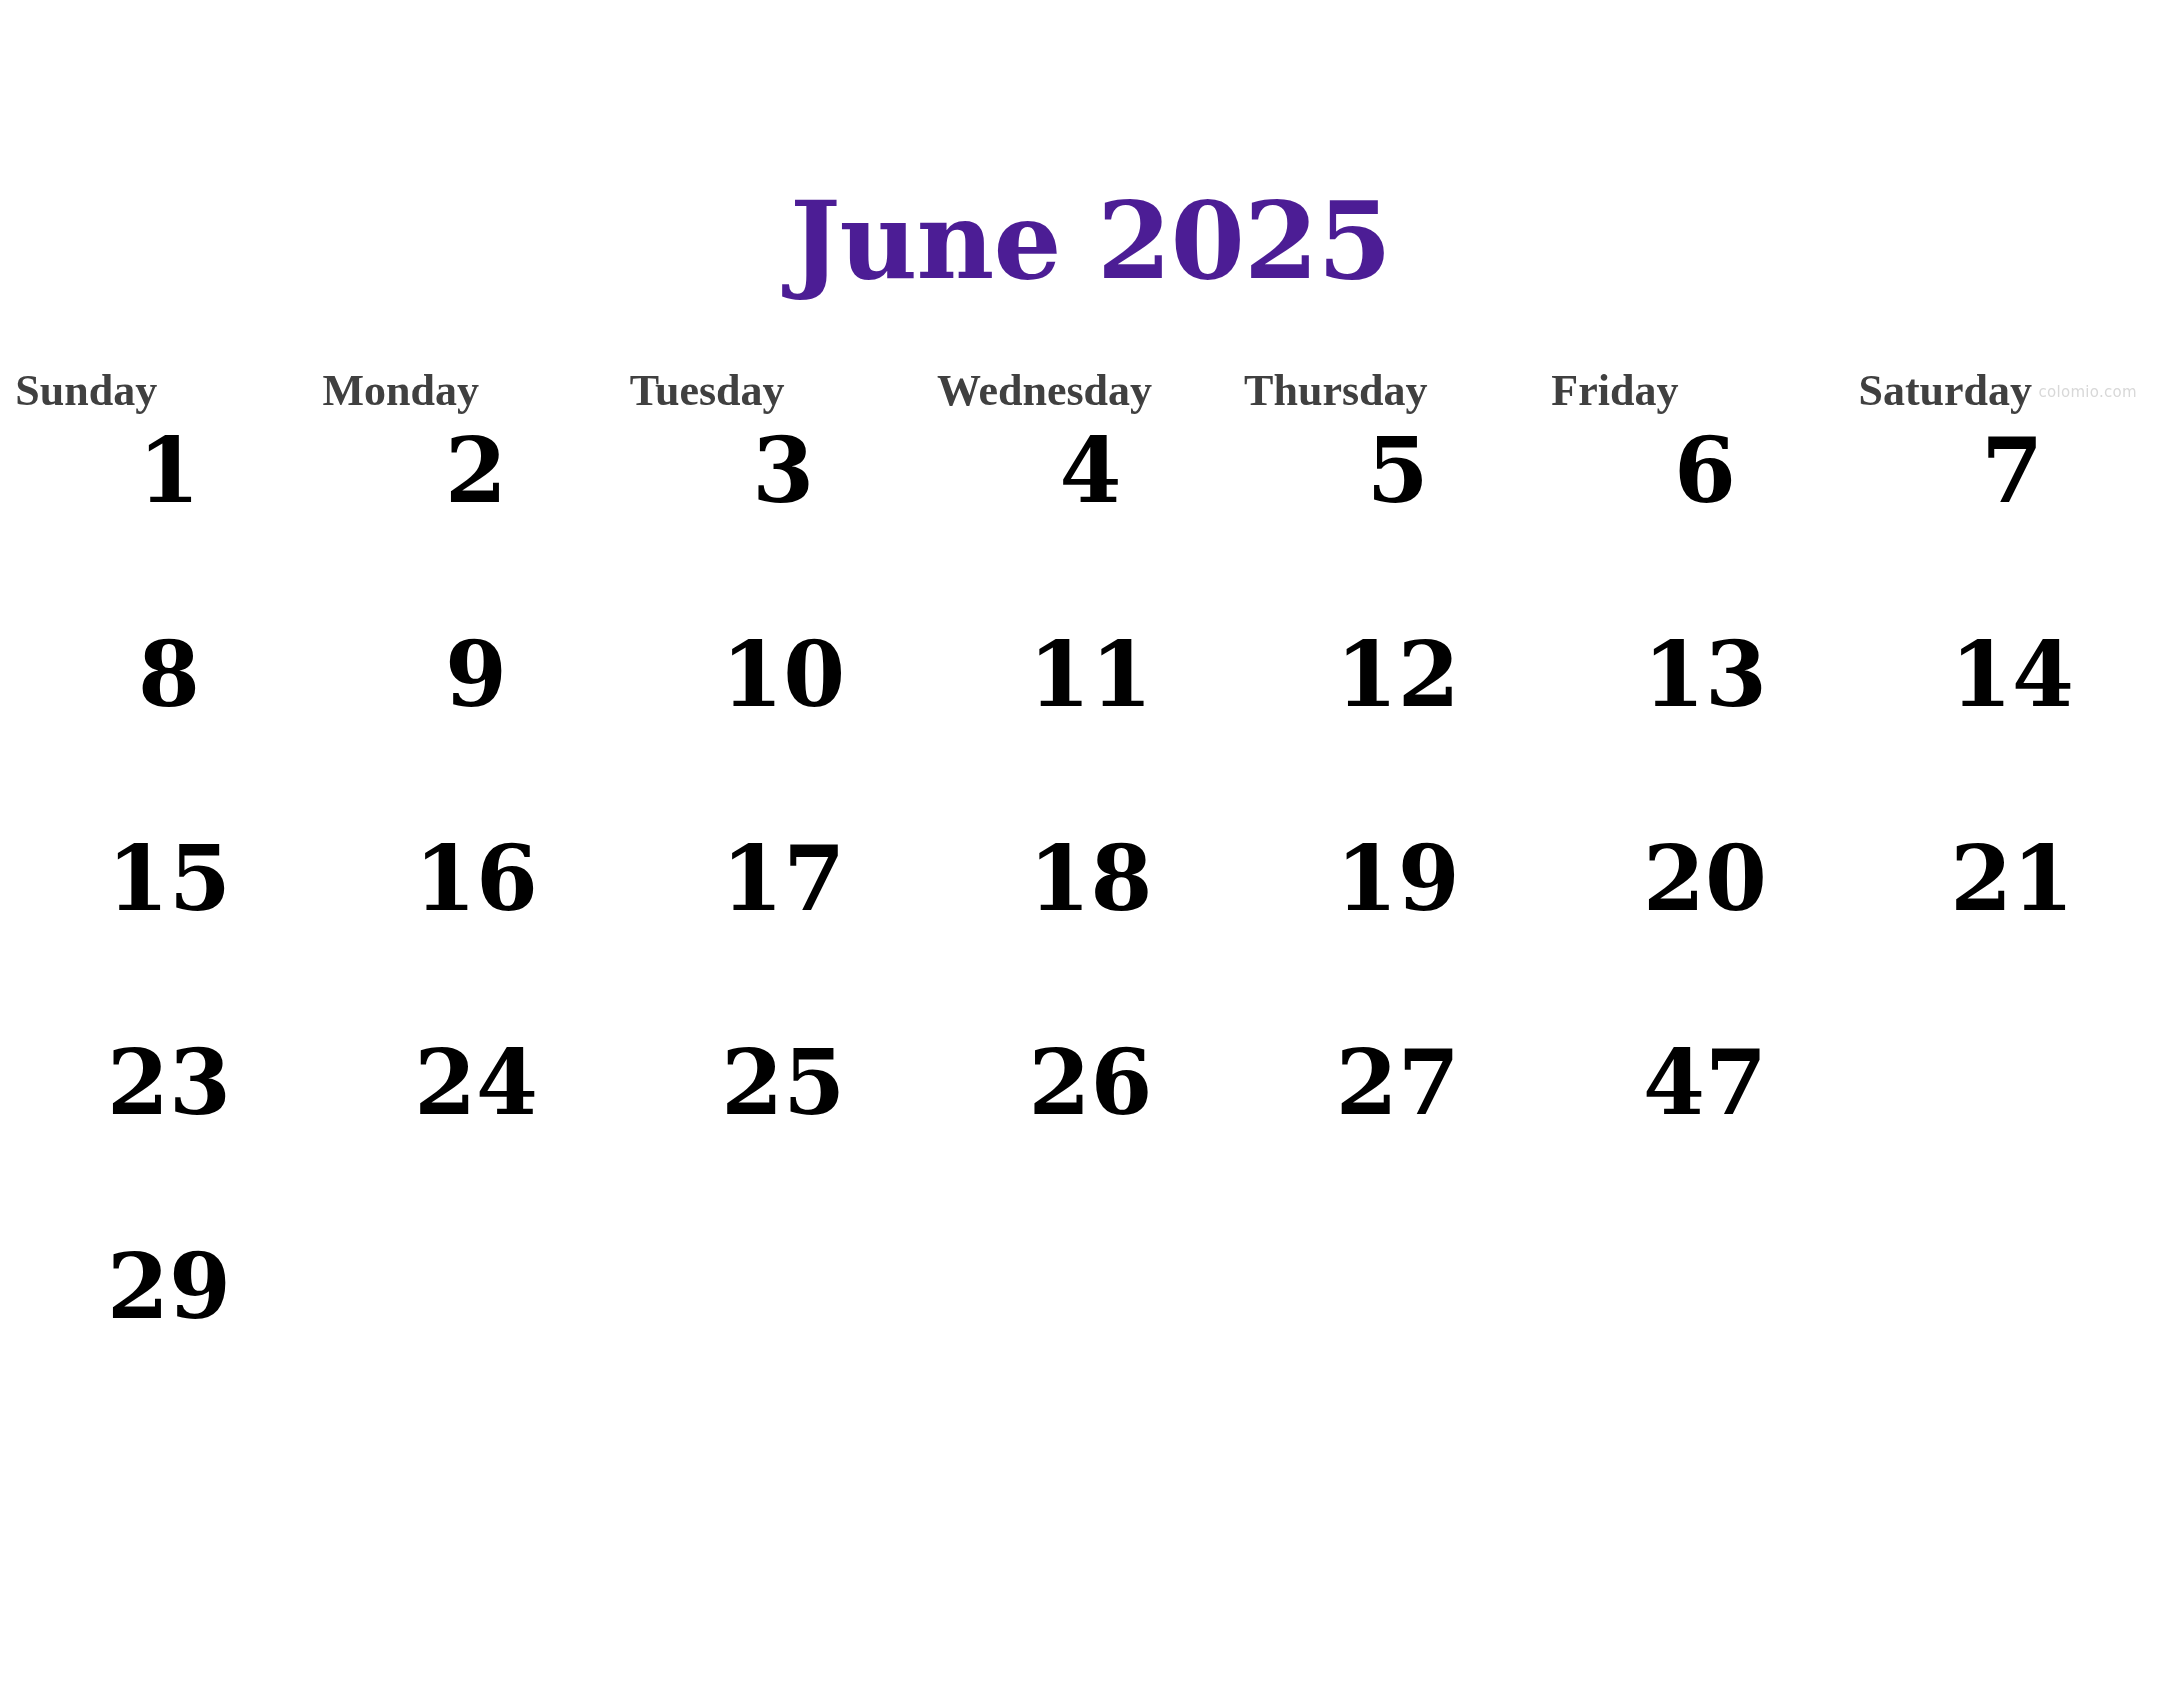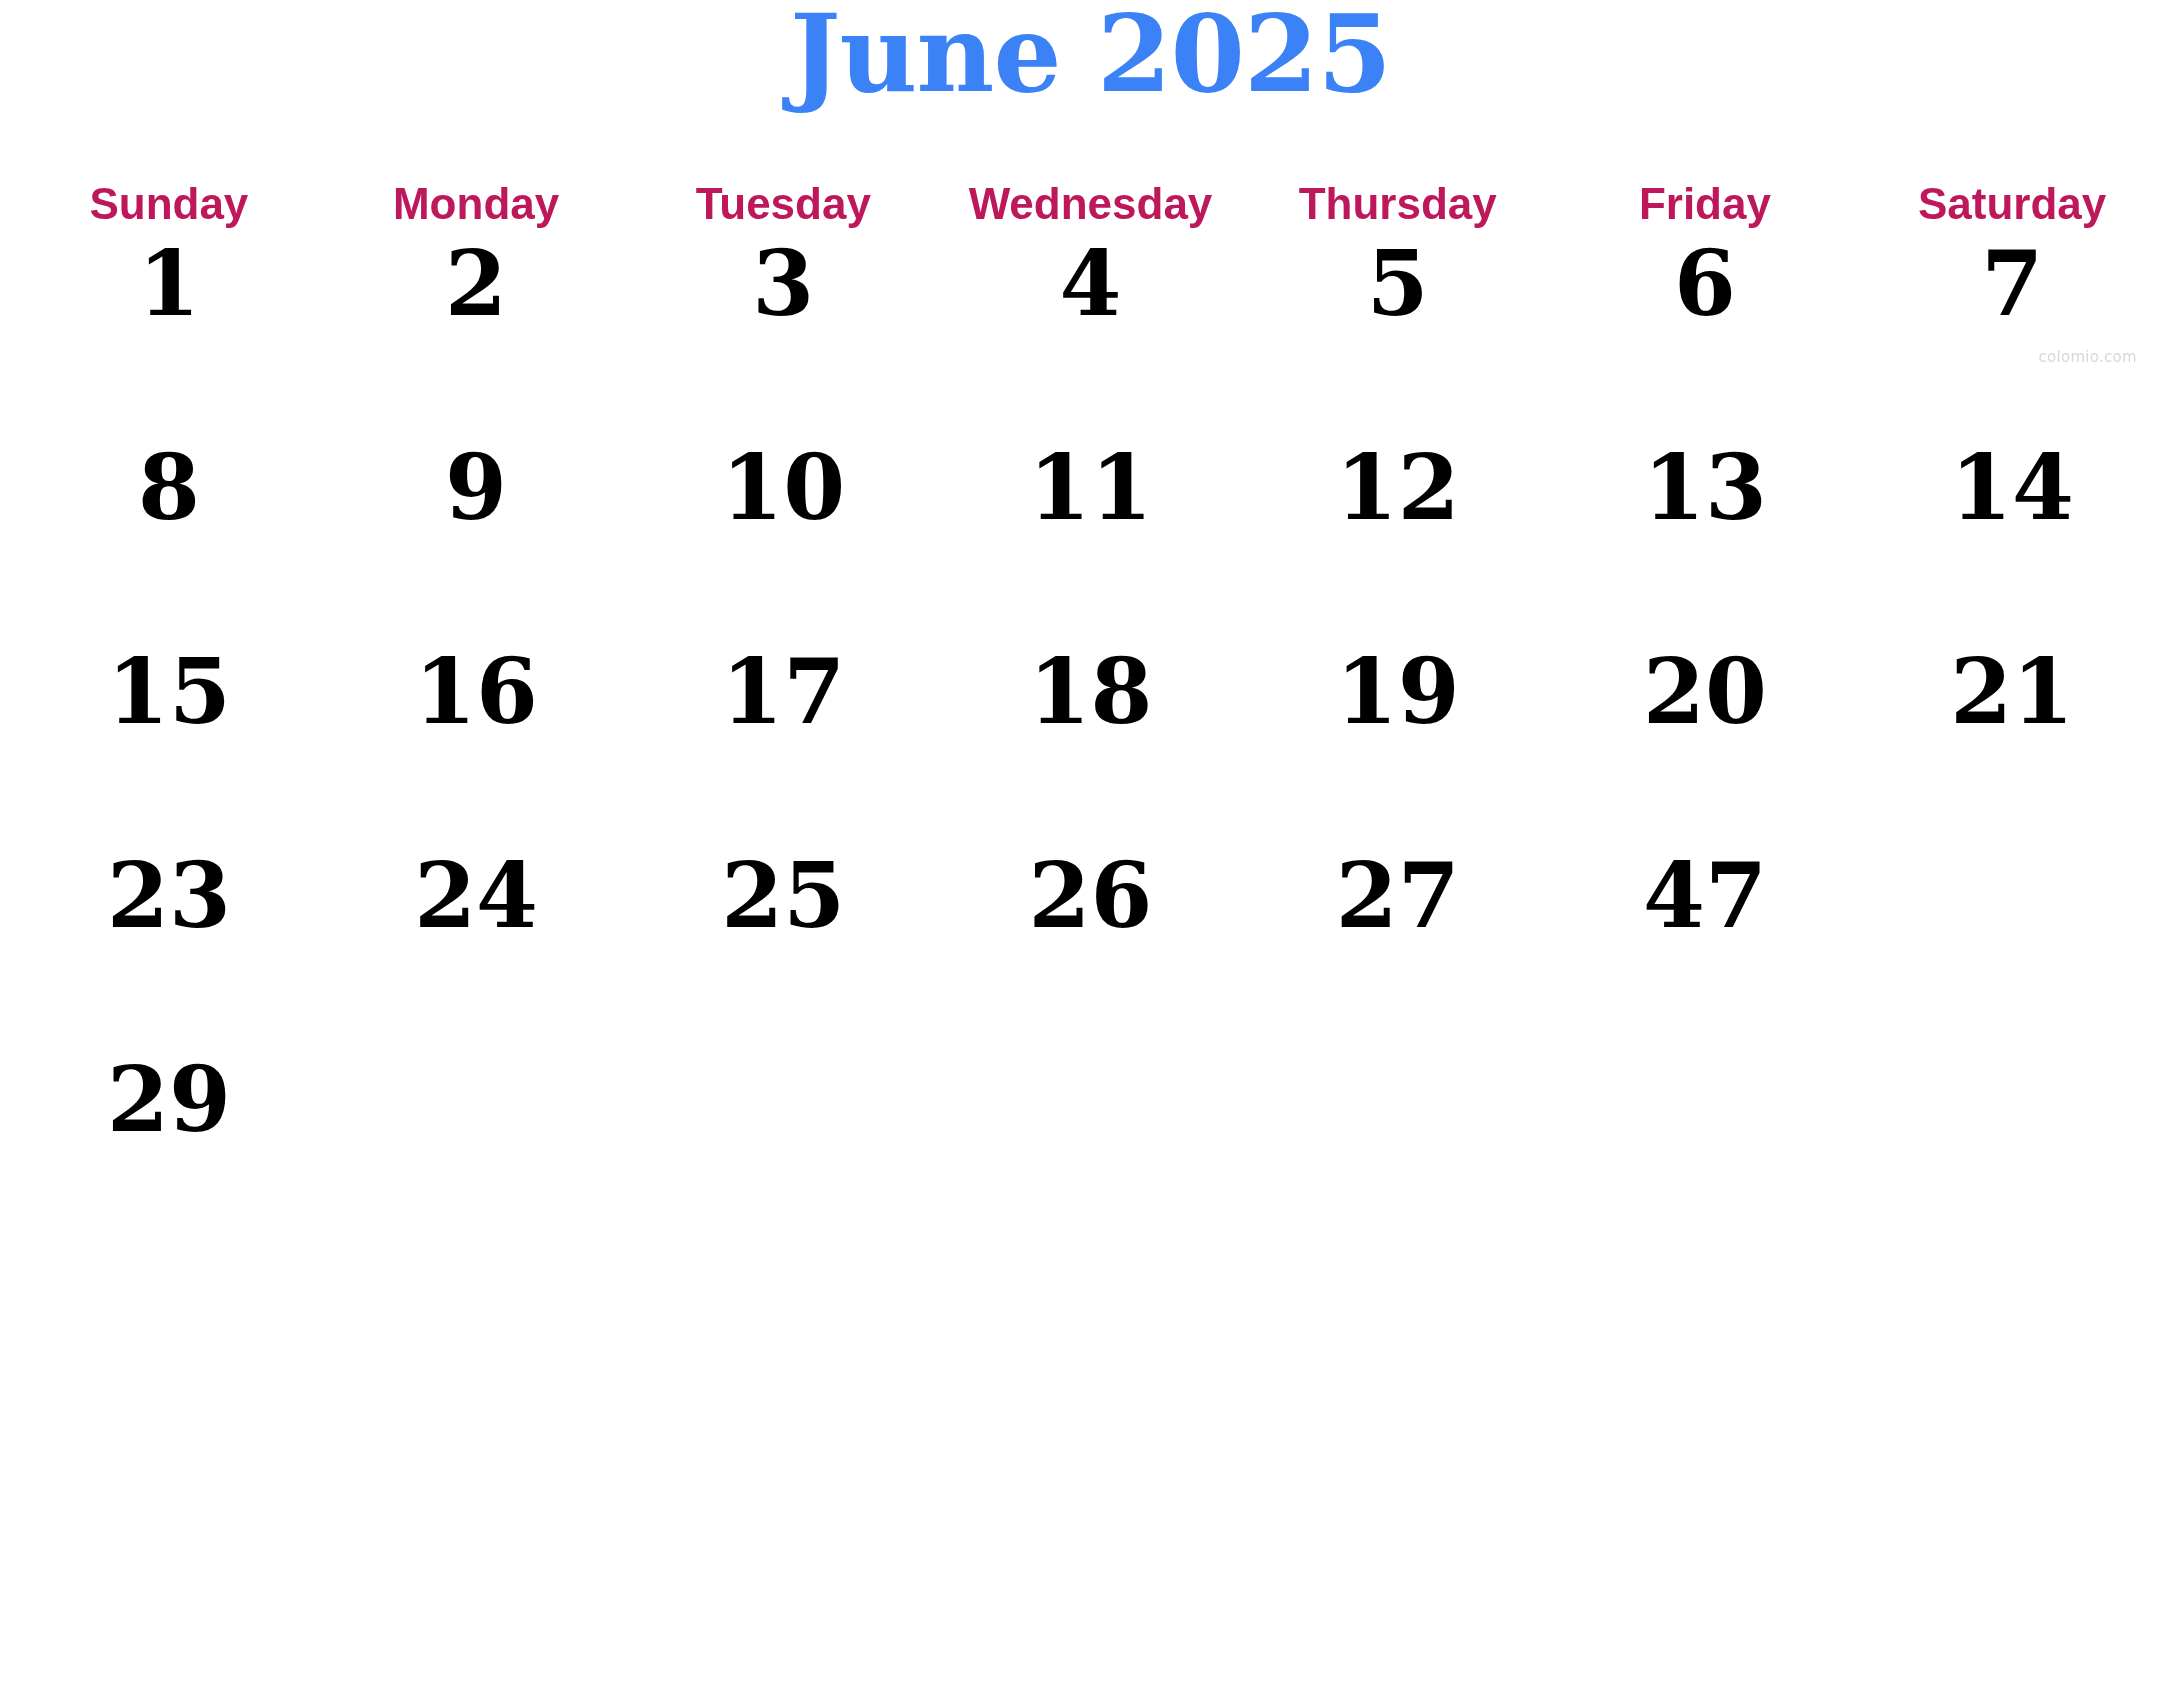--- a/index.html
+++ b/index.html
@@ -24,21 +24,23 @@
     padding: 0;
   }
 
   .calendar-title {
     text-align: center;
     font-family: "DejaVu Serif", serif;
     font-weight: 700;
     font-size: 107px;
     line-height: 1;
     letter-spacing: -0.9px;
-    color: #3b82f6;
+    padding-top: 152px;
+    color: #4c1d95;
+    margin-top: 35px;
     -webkit-font-smoothing: antialiased;
   }
 
   .watermark {
     position: absolute;
     top: 348px;
     right: 44px;
     font-family: "DejaVu Sans", sans-serif;
     font-size: 15px;
     color: #d8d8d8;
@@ -47,26 +49,25 @@
   }
 
   .weekday-row {
     display: grid;
     grid-template-columns: repeat(7, 1fr);
     margin-top: 75px;
     padding: 0 15.3px;
   }
 
   .weekday-cell {
-    text-align: center;
-    font-family: Liberation Sans, sans-serif;
+    font-family: Liberation Serif, serif;
     font-weight: 700;
     font-size: 44px;
     line-height: 1;
-    color: #be185d;
+    color: #404040;
   }
 
   .weeks {
     padding: 0 15.3px;
     margin-top: 5.1px;
   }
 
   .week-row {
     display: grid;
     grid-template-columns: repeat(7, 1fr);

